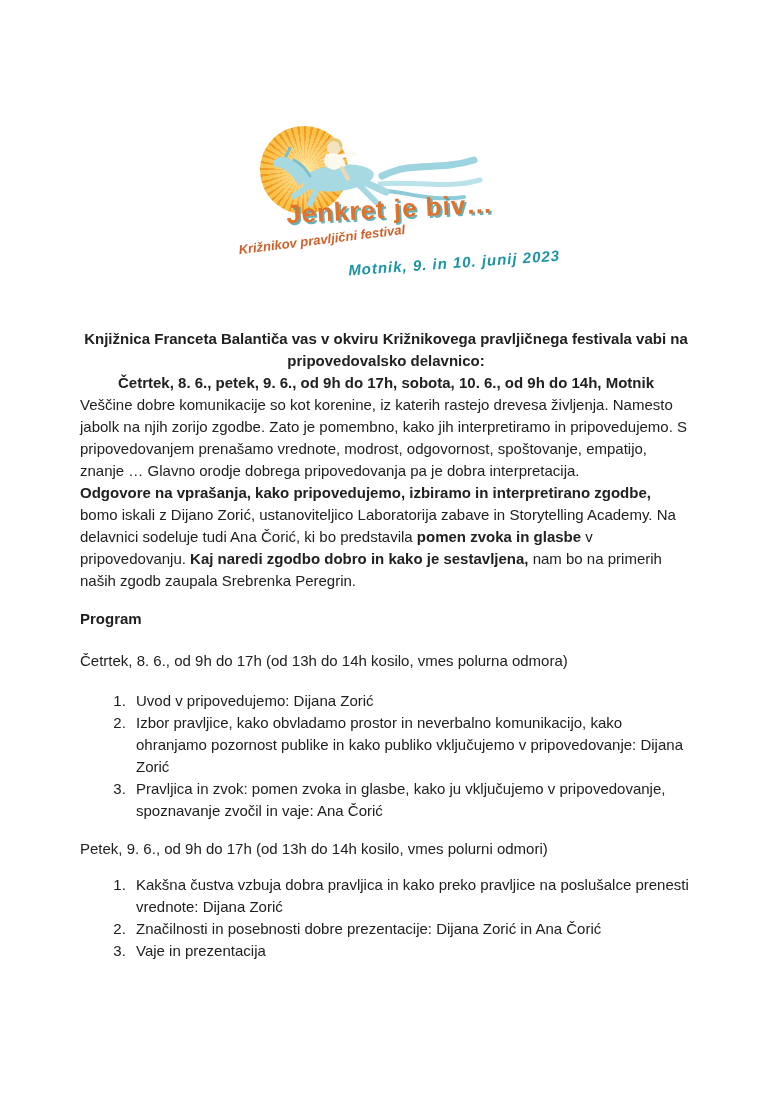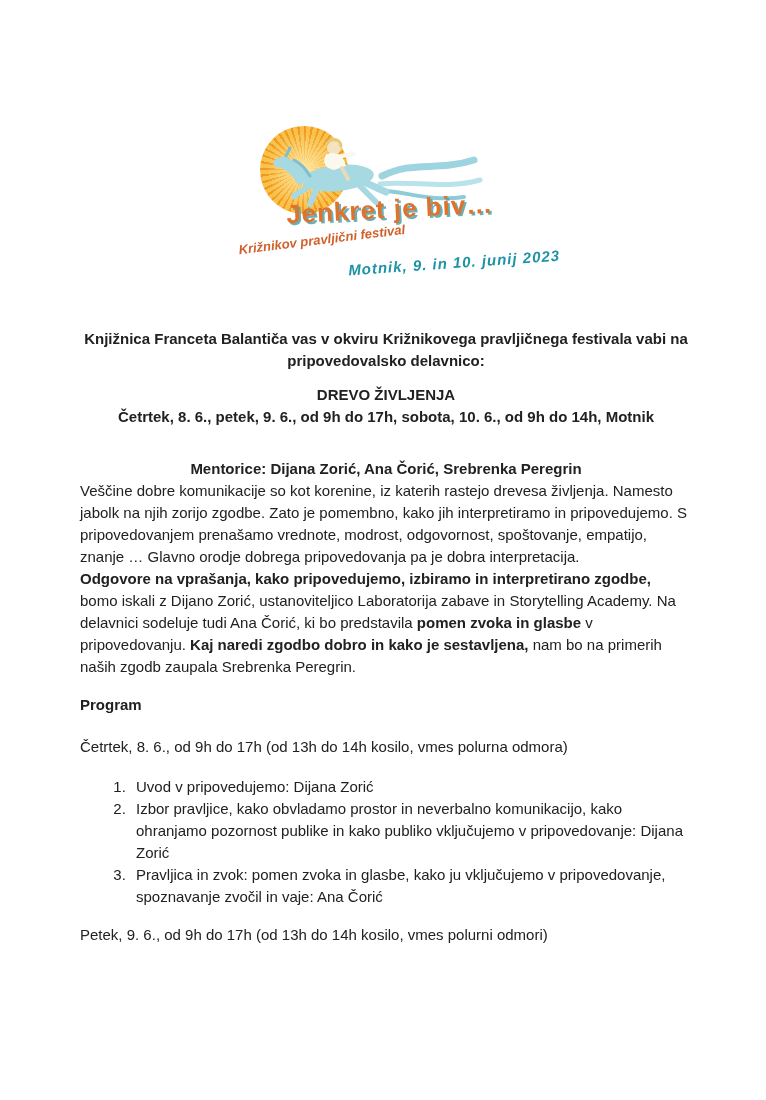--- a/index.html
+++ b/index.html
@@ -93,36 +93,39 @@
       <path d="M78 34 L84 45" stroke="#e8d9b8" stroke-width="4" stroke-linecap="round"></path>
     </svg>
     <div class="logo-title">Jenkret je biv…</div>
     <div class="logo-subtitle">Križnikov pravljični festival</div>
     <div class="logo-date">Motnik, 9. in 10. junij 2023</div>
   </div>
 
   <div class="doc">
 
     <p class="center-bold">Knjižnica Franceta Balantiča vas v okviru Križnikovega pravljičnega festivala vabi na pripovedovalsko delavnico:</p>
-    <p class="center-bold workshop-title">DREVO ŽIVLJENJA</p>
     <p class="center-bold">Četrtek, 8. 6., petek, 9. 6., od 9h do 17h, sobota, 10. 6., od 9h do 14h, Motnik</p>
-    <p class="center-bold mentors">Mentorice: Dijana Zorić,  Ana Čorić, Srebrenka Peregrin</p>
 
     <p>Veščine dobre komunikacije so kot korenine, iz katerih rastejo drevesa življenja. Namesto jabolk na njih zorijo zgodbe. Zato je pomembno, kako jih interpretiramo in pripovedujemo. S pripovedovanjem prenašamo vrednote, modrost, odgovornost, spoštovanje, empatijo, znanje … Glavno orodje dobrega pripovedovanja pa je dobra interpretacija.</p>
     <p><span class="b">Odgovore na vprašanja, kako pripovedujemo, izbiramo in interpretirano zgodbe,</span><span> bomo iskali z Dijano Zorić, ustanoviteljico Laboratorija zabave in Storytelling Academy.  Na delavnici sodeluje tudi  Ana Čorić, ki bo predstavila </span><span class="b">pomen zvoka in glasbe</span><span> v pripovedovanju. </span><span class="b">Kaj naredi zgodbo dobro in kako je sestavljena,</span><span> nam bo na primerih naših zgodb zaupala Srebrenka Peregrin.</span></p>
 
     <p class="program-heading">Program</p>
 
     <div>
       <p class="day-title">Četrtek, 8. 6., od 9h do 17h (od 13h do 14h kosilo, vmes polurna odmora)</p>
       <ol>
         <li>Uvod v pripovedujemo: Dijana Zorić</li>
         <li>Izbor pravljice, kako obvladamo prostor in neverbalno komunikacijo, kako ohranjamo pozornost publike in kako publiko vključujemo v pripovedovanje: Dijana Zorić</li>
         <li>Pravljica in zvok: pomen zvoka in glasbe, kako ju vključujemo v pripovedovanje, spoznavanje zvočil in vaje: Ana Čorić</li>
       </ol>
     </div>
 
     <div>
       <p class="day-title day-title-2">Petek, 9. 6., od 9h do 17h (od 13h do 14h kosilo, vmes polurni odmori)</p>
+      <ol class="second">
+        <li>Kakšna čustva vzbuja dobra pravljica in kako preko pravljice na poslušalce prenesti vrednote: Dijana Zorić</li>
+        <li>Značilnosti in posebnosti dobre prezentacije: Dijana Zorić in  Ana Čorić</li>
+        <li>Vaje in prezentacija</li>
+      </ol>
     </div>
 
   </div>
 </div>
 
 </body></html>

